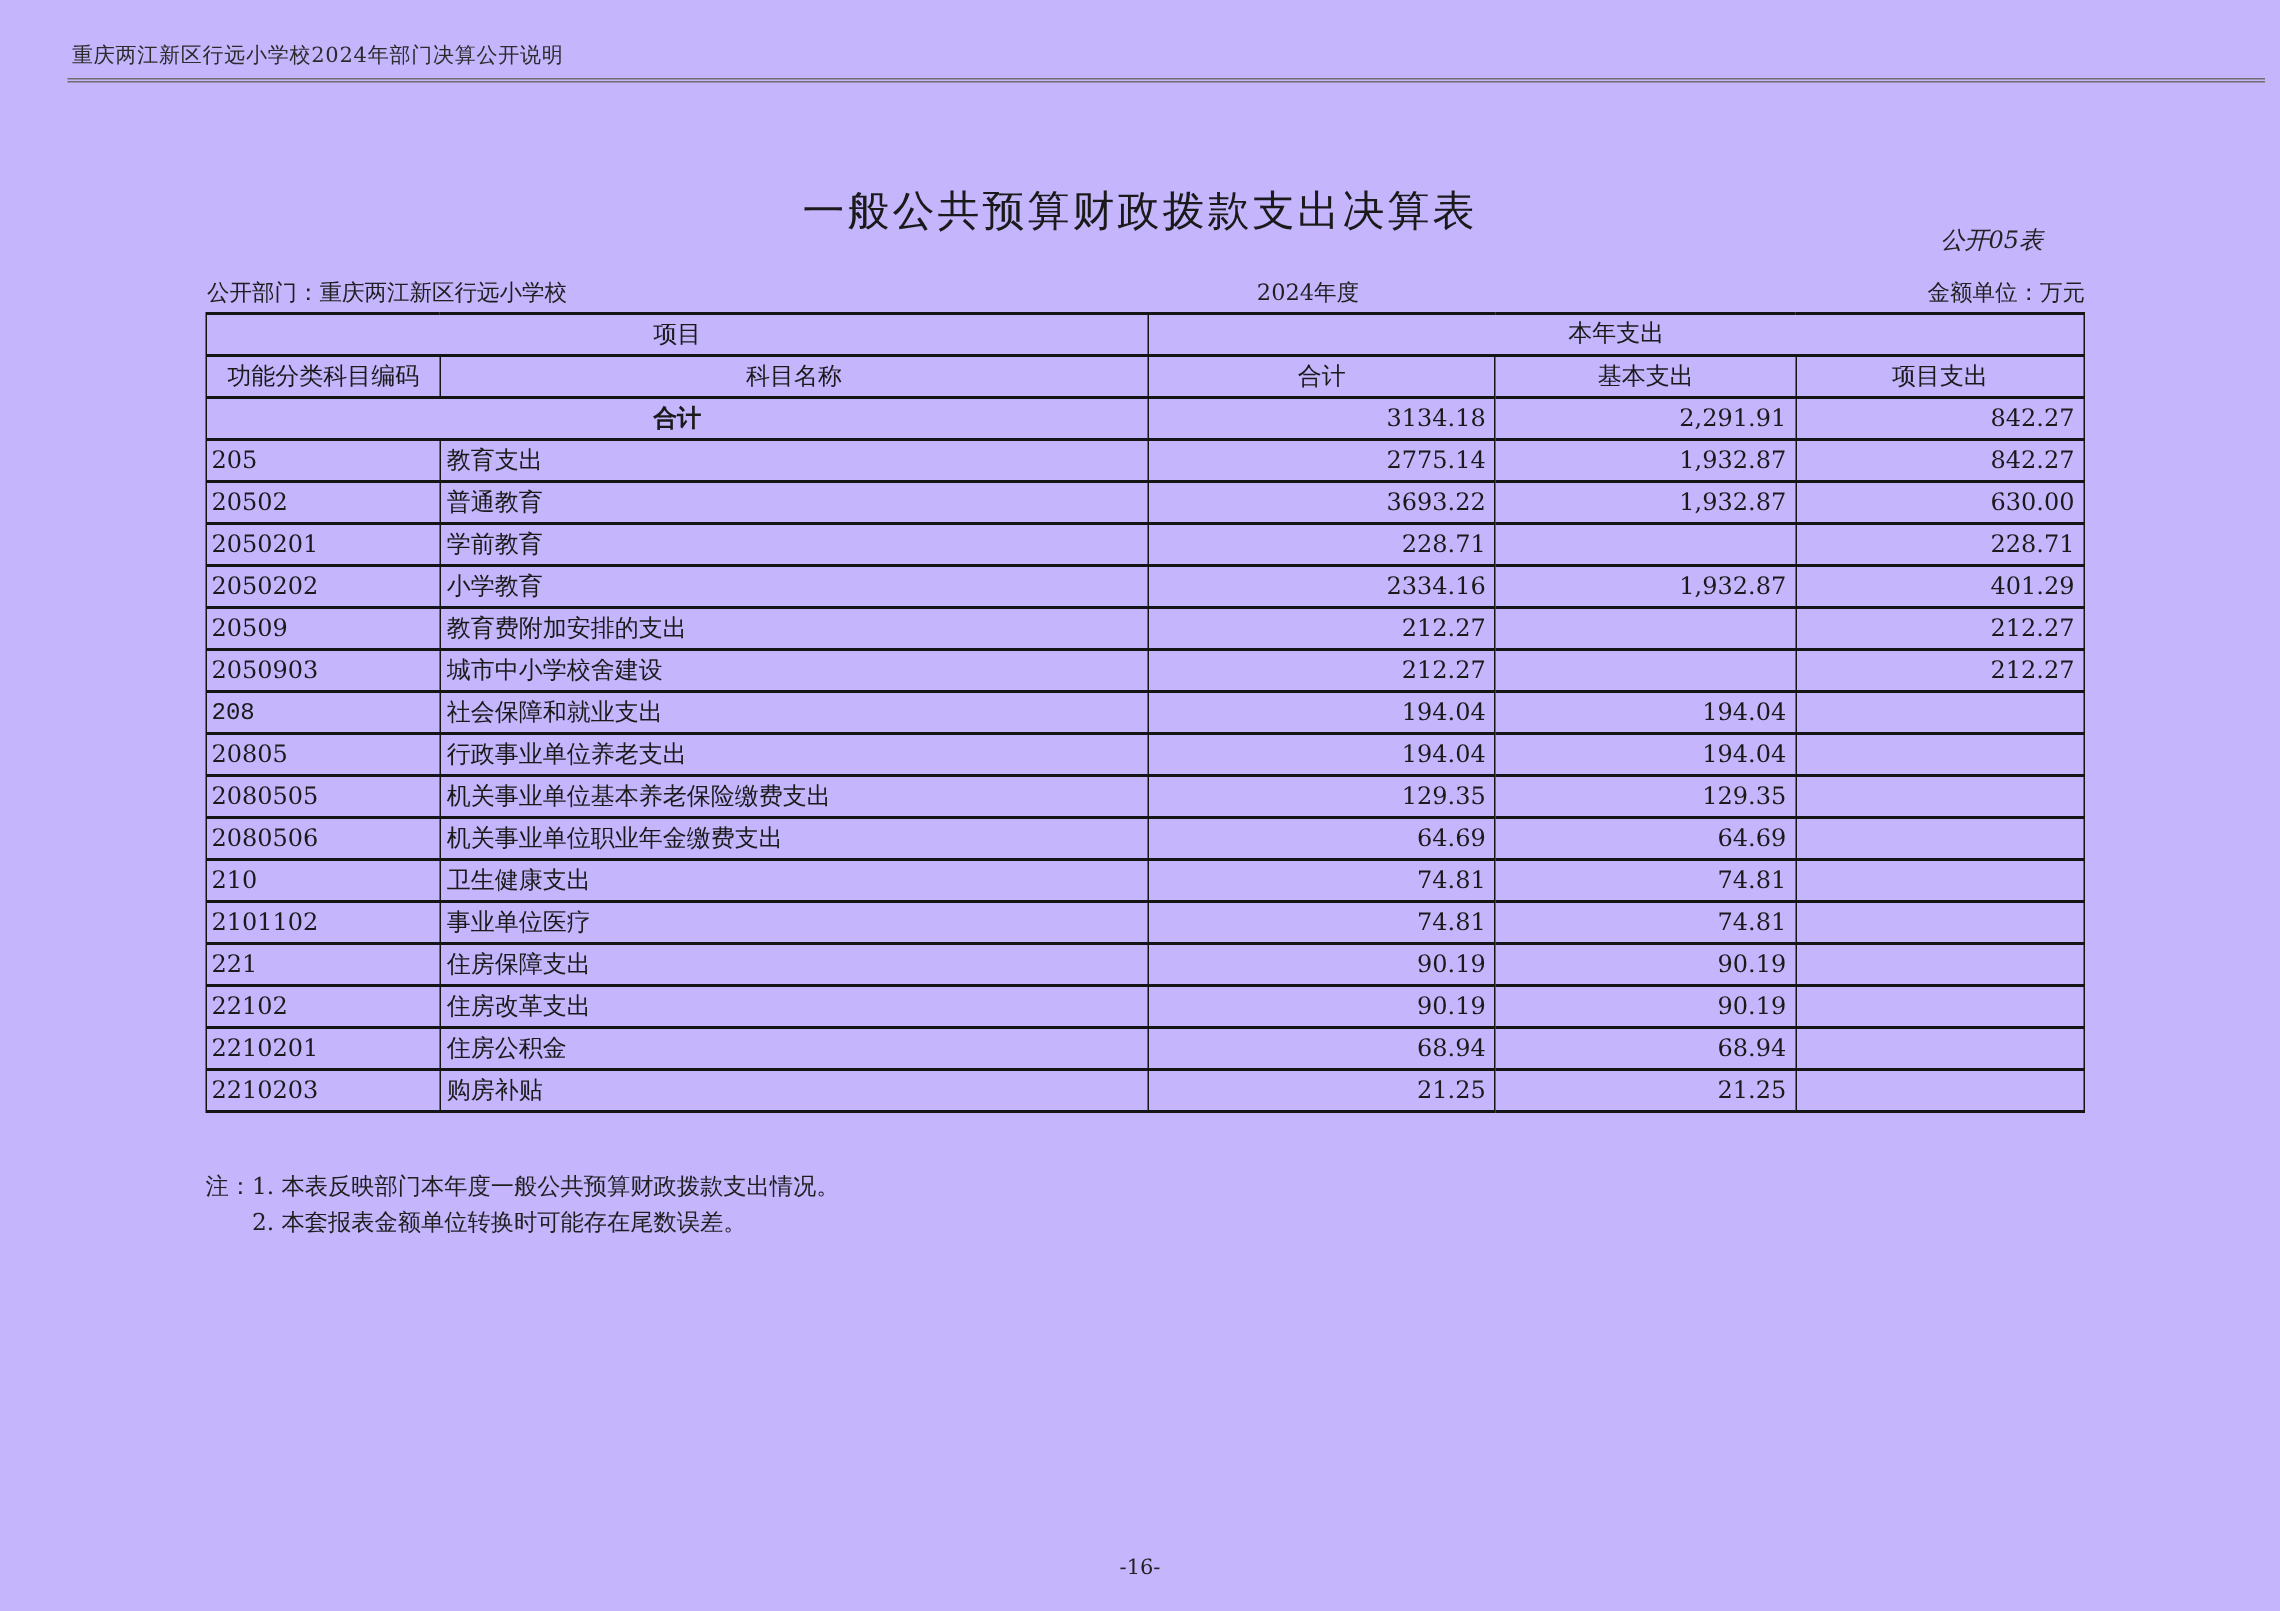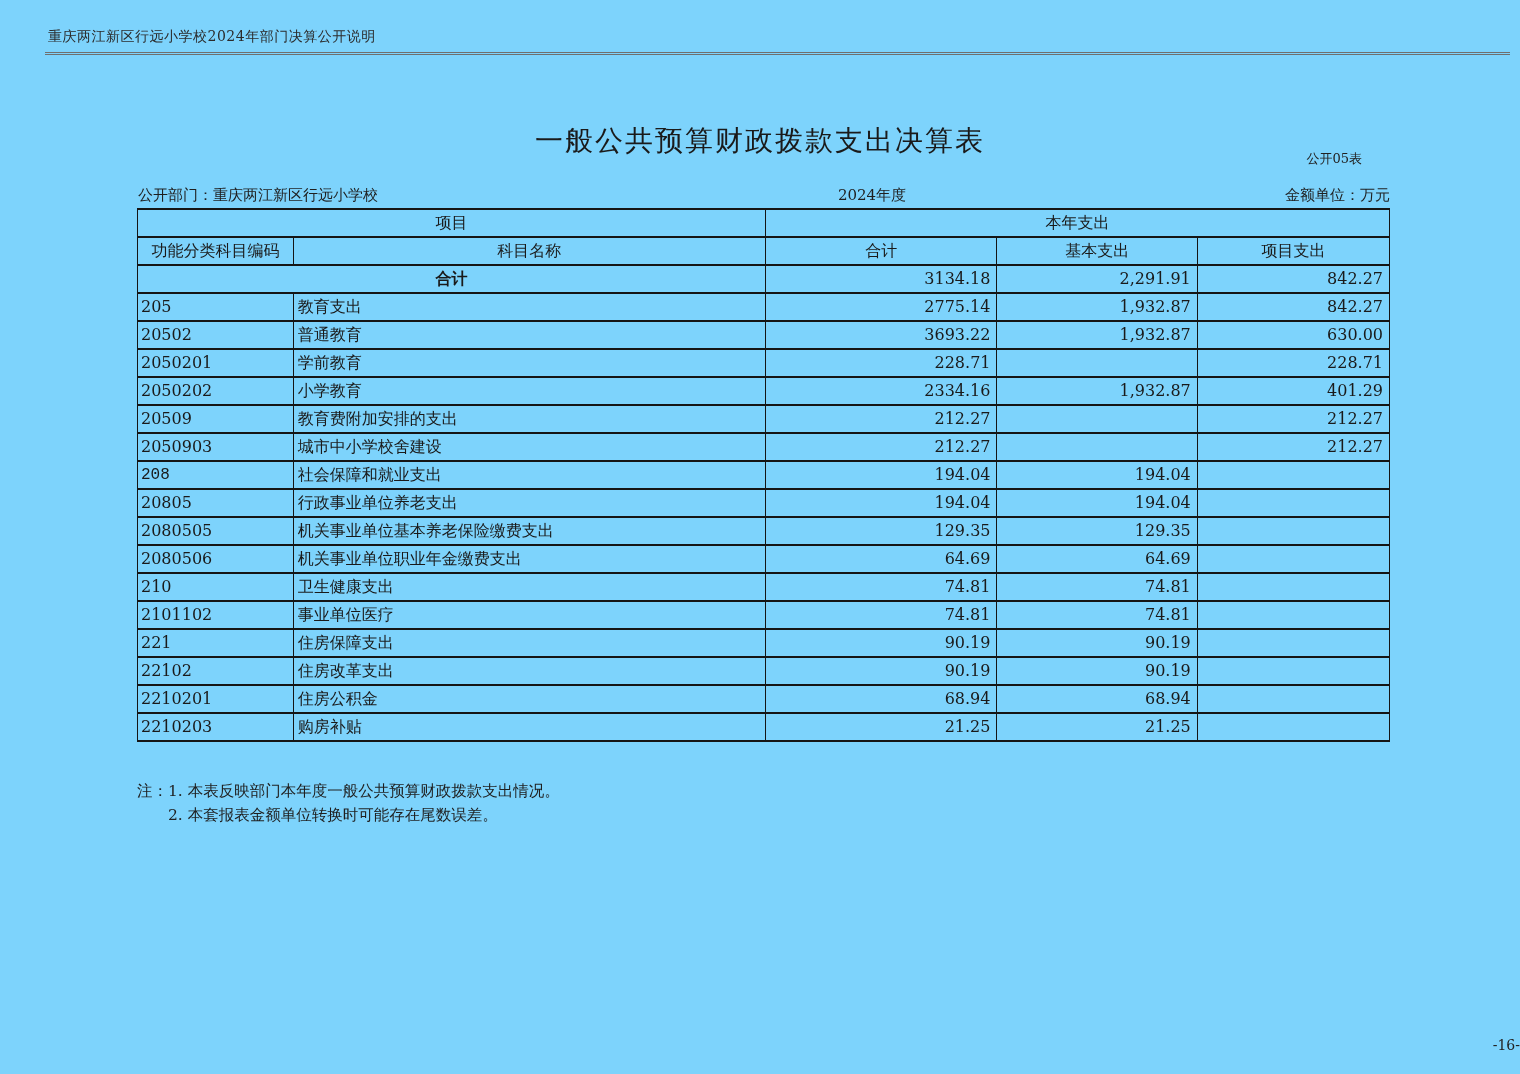--- a/index.html
+++ b/index.html
@@ -41,23 +41,24 @@
     text-align: center;
     font-size: 28px;
     letter-spacing: 2px;
     color: #1a1a1a;
     white-space: nowrap;
   }
   .table-code {
     position: absolute;
     top: 150px;
     right: 158px;
-    font-size: 13px;
+    font-size: 16px;
     color: #222222;
     white-space: nowrap;
+    font-style: italic;
   }
   .meta-row {
     position: absolute;
     top: 186px;
     left: 137px;
     width: 1253px;
     height: 22px;
     font-size: 15px;
     color: #1f1f1f;
   }
@@ -107,29 +108,29 @@
     display: flex;
   }
   .notes-prefix { flex: 0 0 auto; }
   .notes-lines { flex: 0 0 auto; }
 
   .page-number {
     position: absolute;
     top: 1037px;
     left: 0;
     width: 100%;
-    text-align: right;
+    text-align: center;
     font-size: 14px;
     color: #222222;
   }
 </style>
 </head>
 <body>
 
-<div class="sheet" style="color: rgb(26, 26, 26); background: #7dd3fc;">
+<div class="sheet" style="color: rgb(26, 26, 26); background: #c4b5fd;">
 
   <div class="doc-header-note">重庆两江新区行远小学校2024年部门决算公开说明</div>
 
   <div class="doc-header-rule" style="border-top-color: rgb(111, 111, 111);"></div>
 
   <div class="report-title">一般公共预算财政拨款支出决算表</div>
 
   <div class="table-code">公开05表</div>
 
   <div class="meta-row">
@@ -142,21 +143,21 @@
     <colgroup>
       <col style="width:12.45%">
       <col style="width:37.70%">
       <col style="width:18.50%">
       <col style="width:16.00%">
       <col style="width:15.35%">
     </colgroup>
     <thead>
       <tr>
         <th colspan="2" style="border-color: rgb(21, 21, 21);">项目</th>
-        <th colspan="3" style="border-color: rgb(21, 21, 21);">本年支出</th>
+        <th colspan="3" style="border-color: rgb(21, 21, 21); font-family: Liberation Mono, monospace;">本年支出</th>
       </tr>
       <tr>
         <th style="border-color: rgb(21, 21, 21);">功能分类科目编码</th>
         <th style="border-color: rgb(21, 21, 21);">科目名称</th>
         <th style="border-color: rgb(21, 21, 21);">合计</th>
         <th style="border-color: rgb(21, 21, 21);">基本支出</th>
         <th style="border-color: rgb(21, 21, 21); margin-top: 28px;">项目支出</th>
       </tr>
     </thead>
     <tbody id="rows-body">

